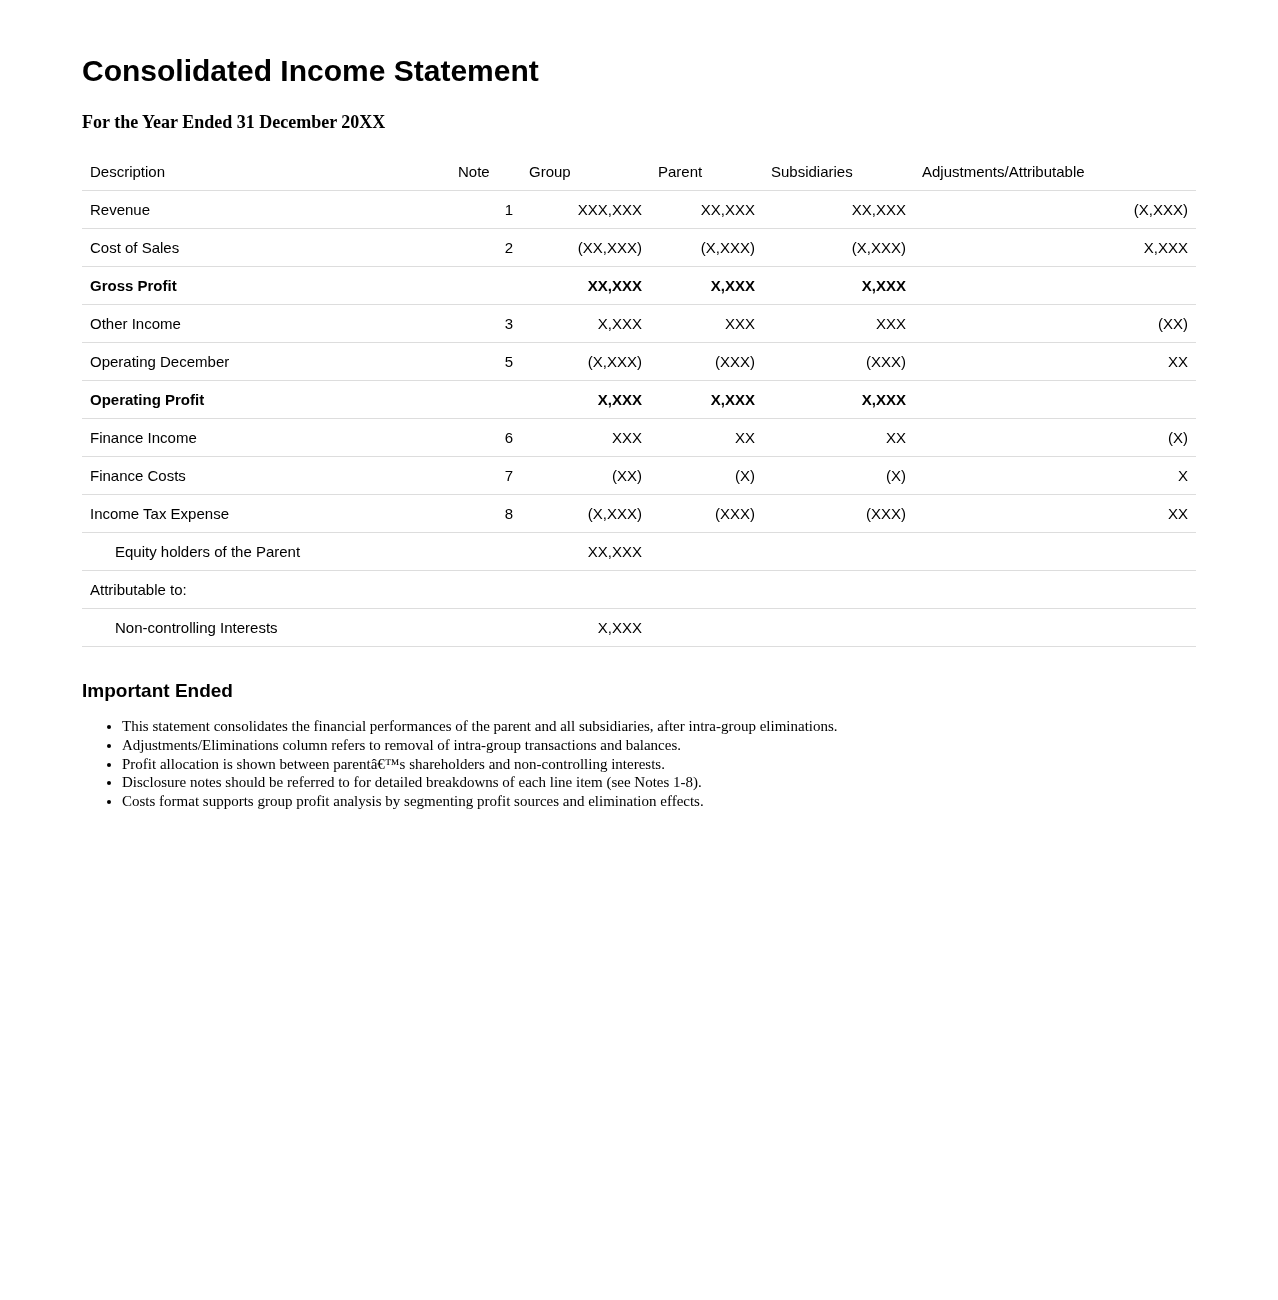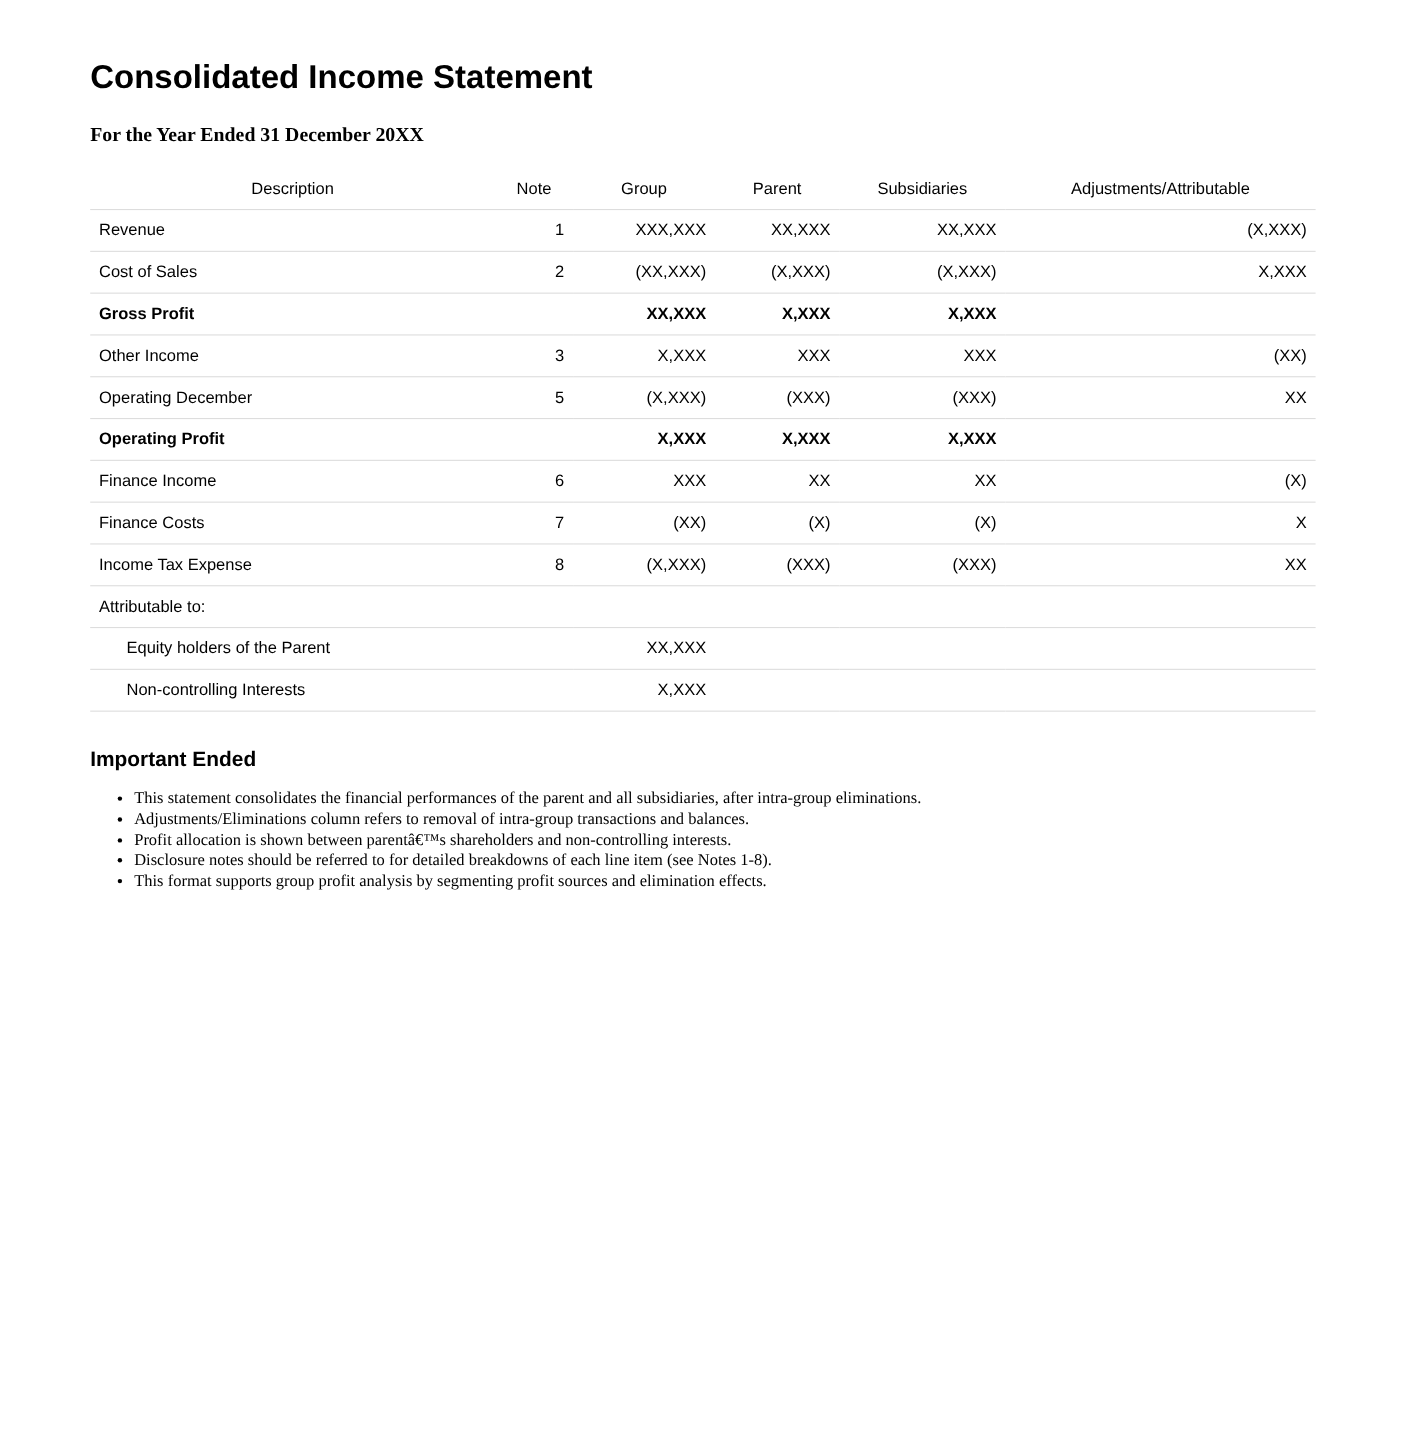--- a/index.html
+++ b/index.html
@@ -28,21 +28,21 @@
   }
   table.statement {
     border-collapse: collapse;
     table-layout: fixed;
     width: 1114px;
     margin-top: 21px;
     font-size: 15px;
   }
   table.statement th {
     font-weight: normal;
-    text-align: center;
+    text-align: left;
     padding: 10px 8px;
     border-bottom: 1px solid #dddddd;
     white-space: nowrap;
     overflow: hidden;
   }
   table.statement td {
     padding: 10px 8px;
     border-bottom: 1px solid #dddddd;
     white-space: nowrap;
     overflow: hidden;
@@ -158,31 +158,31 @@
     </tr>
     <tr>
       <td class="desc">Income Tax Expense</td>
       <td class="num">8</td>
       <td class="num">(X,XXX)</td>
       <td class="num">(XXX)</td>
       <td class="num">(XXX)</td>
       <td class="num">XX</td>
     </tr>
     <tr>
+      <td class="desc indent">Equity holders of the Parent</td>
+      <td class="num"></td>
+      <td class="num">XX,XXX</td>
+      <td class="num"></td>
+      <td class="num"></td>
+      <td class="num"></td>
+    </tr>
+    <tr>
       <td class="desc">Attributable to:</td>
       <td class="num"></td>
       <td class="num"></td>
-      <td class="num"></td>
-      <td class="num"></td>
-      <td class="num"></td>
-    </tr>
-    <tr>
-      <td class="desc indent">Equity holders of the Parent</td>
-      <td class="num"></td>
-      <td class="num">XX,XXX</td>
       <td class="num"></td>
       <td class="num"></td>
       <td class="num"></td>
     </tr>
     <tr>
       <td class="desc indent">Non-controlling Interests</td>
       <td class="num"></td>
       <td class="num">X,XXX</td>
       <td class="num"></td>
       <td class="num"></td>
@@ -190,14 +190,14 @@
     </tr>
   </tbody>
 </table>
 
 <h2 class="notes-heading">Important Ended</h2>
 <ul class="notes-list">
   <li>This statement consolidates the financial performances of the parent and all subsidiaries, after intra-group eliminations.</li>
   <li>Adjustments/Eliminations column refers to removal of intra-group transactions and balances.</li>
   <li>Profit allocation is shown between parentâ€™s shareholders and non-controlling interests.</li>
   <li>Disclosure notes should be referred to for detailed breakdowns of each line item (see Notes 1-8).</li>
-  <li>This format supports group profit analysis by segmenting profit sources and elimination effects.</li>
+  <li>Costs format supports group profit analysis by segmenting profit sources and elimination effects.</li>
 </ul>
 
 </body></html>

